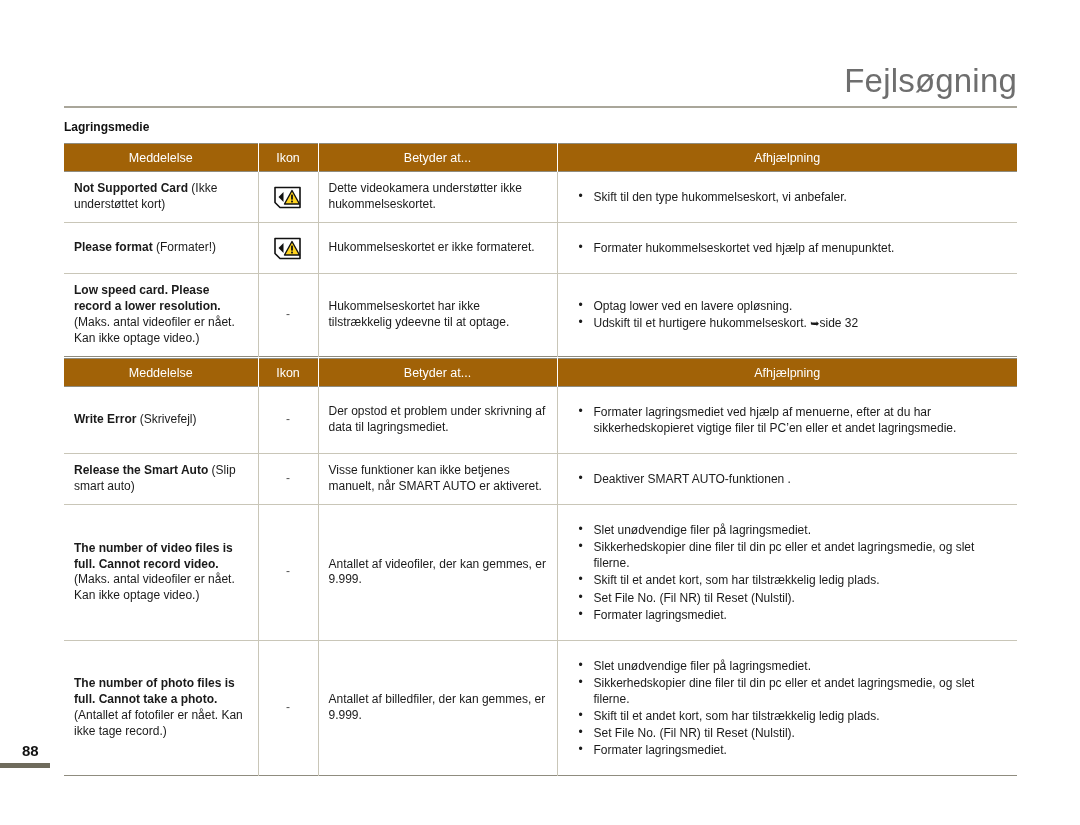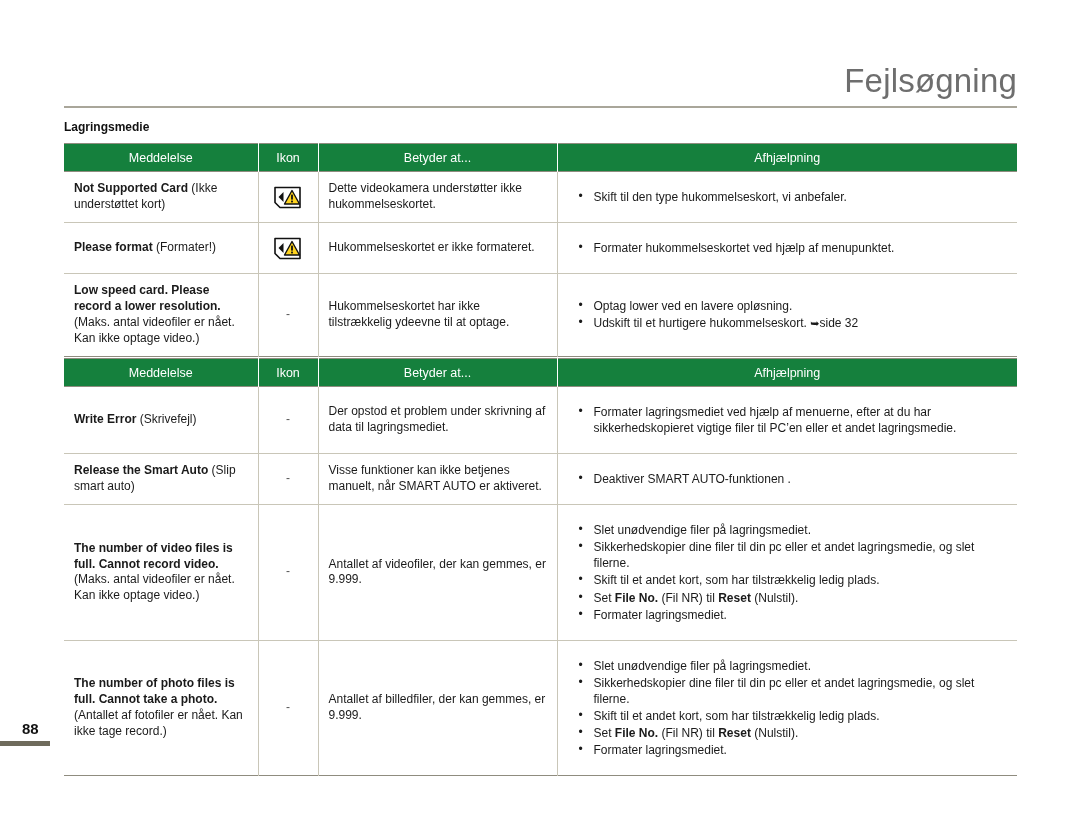--- a/index.html
+++ b/index.html
@@ -36,21 +36,21 @@
   .sec2{ position:absolute; left:64px; top:358px; width:953px; }
 
   table.msg{
     border-collapse:collapse;
     width:953px;
     table-layout:fixed;
     border-top:1px solid #8f8c7f;
     border-bottom:1px solid #8f8c7f;
   }
   table.msg thead th{
-    background:#15803d;
+    background:#a16207;
     color:#ffffff;
     font-weight:normal;
     font-size:12.5px;
     height:28px;
     text-align:center;
     vertical-align:middle;
     border-right:1px solid #ffffff;
     padding:0 4px;
   }
   table.msg thead th:last-child{ border-right:none; }
@@ -84,30 +84,30 @@
     position:relative;
     padding-left:18px;
     margin:0 0 1px 0;
     line-height:1.34;
   }
   ul.help li:before{
     content:"\2022";
     position:absolute; left:3px; top:-1px;
     font-size:12px; color:#1a1a1a;
   }
-  ul.help li b{ font-weight:bold;text-align:right; }
+  ul.help li b{ font-weight:normal;text-align:right; }
 
   .arrow{ font-family:"DejaVu Sans", sans-serif; font-size:11px; }
 
   
   .sd-icon{ display:inline-block; width:30px; height:23px; vertical-align:middle; }
 
   
   .pagenum-wrap{
-    position:absolute; left:0; top:720px; width:120px;
+    position:absolute; left:0; top:742px; width:120px;
   }
   .pagenum{
     font-size:15px; font-weight:bold; color:#111;
     padding-left:22px; padding-bottom:4px;
   }
   .pagerule{ height:5px; background:#6f6b5c; width:50px; }
 </style>
 </head>
 <body>
 

